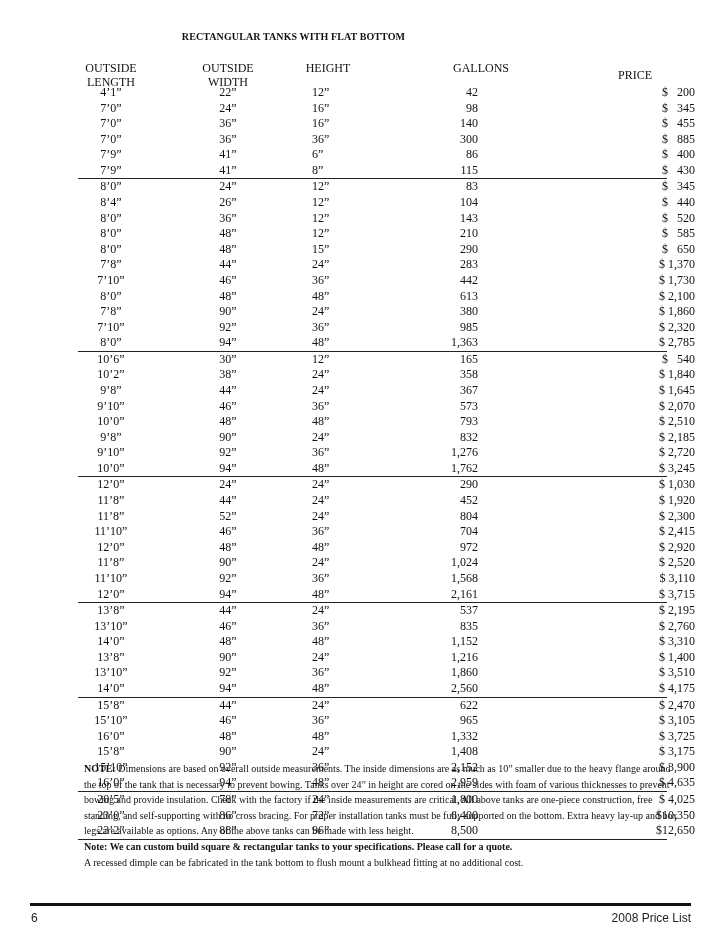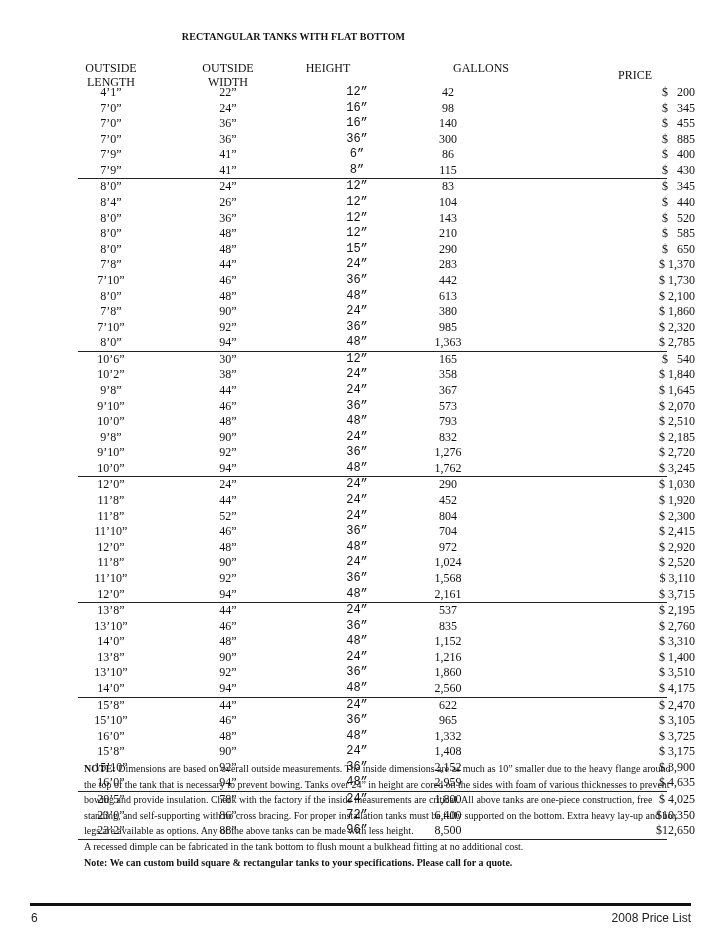--- a/index.html
+++ b/index.html
@@ -7,22 +7,22 @@
          font-family:"Liberation Serif", "DejaVu Serif", serif; color:#111; }
   .title { position:absolute; left:0; width:587px; top:31px; text-align:center;
            font-weight:bold; font-size:10px; letter-spacing:0.1px; }
   .hdr { position:absolute; top:61px; font-size:12px; line-height:14px; text-align:center; }
   .table { position:absolute; left:78px; top:85px; width:589px; }
   .group { border-bottom:1.3px solid #222; }
   .row { position:relative; height:15.58px; font-size:12px; line-height:15.58px; }
   .c { position:absolute; top:0; white-space:nowrap; }
   .c-len { left:0; width:66px; text-align:center; }
   .c-wid { left:120px; width:60px; text-align:center; }
-  .c-hgt { left:249px; width:60px; text-align:center;font-family:Liberation Mono, monospace; }
-  .c-gal { left:340px; width:60px; text-align:center; }
+  .c-hgt { left:234px; width:60px; text-align:left; }
+  .c-gal { left:340px; width:60px; text-align:right; }
   .c-price { left:538px; width:79px; text-align:right; white-space:pre; }
   .notes { position:absolute; left:84px; top:761px; width:600px; font-size:10px; line-height:15.6px; }
   .notes p { margin:0; }
   .notes b { font-weight:bold; }
   .footer-rule { position:absolute; left:30px; top:903px; width:661px; height:3px; background:#111; }
   .footer { position:absolute; top:911px; font-family:"Liberation Sans", "DejaVu Sans", sans-serif; font-size:12px; color:#222; }
 </style>
 </head>
 <body>
 
@@ -388,19 +388,19 @@
         <span class="c c-wid">88”</span>
         <span class="c c-hgt">96”</span>
         <span class="c c-gal">8,500</span>
         <span class="c c-price">$12,650</span>
       </div>
     </div>
   </div>
 
 <div class="notes">
   <p><b>NOTE:</b><span> Dimensions are based on overall outside measurements.  The inside dimensions are as much as 10” smaller due to the heavy flange around the top of the tank that is necessary to prevent bowing.  Tanks over 24” in height are cored on the sides with foam of various thicknesses to prevent bowing and provide insulation.  Check with the factory if the inside measurements are critical.  All above tanks are one-piece construction, free standing, and self-supporting with no cross bracing.  For proper installation tanks must be fully supported on the bottom.  Extra heavy lay-up and box legs are available as options.   Any of the above tanks can be made with less height.</span></p>
+  <p><b>Note:  We can custom build square &amp; rectangular tanks to your specifications.  Please call for a quote.</b></p>
   <p>A recessed dimple can be fabricated in the tank bottom to flush mount a bulkhead fitting at no additional cost.</p>
-  <p><b>Note:  We can custom build square &amp; rectangular tanks to your specifications.  Please call for a quote.</b></p>
 </div>
 
 <div class="footer-rule"></div>
 <div class="footer" style="left:31px;">6</div>
 <div class="footer" style="right:34px;">2008 Price List</div>
 
 </body></html>

